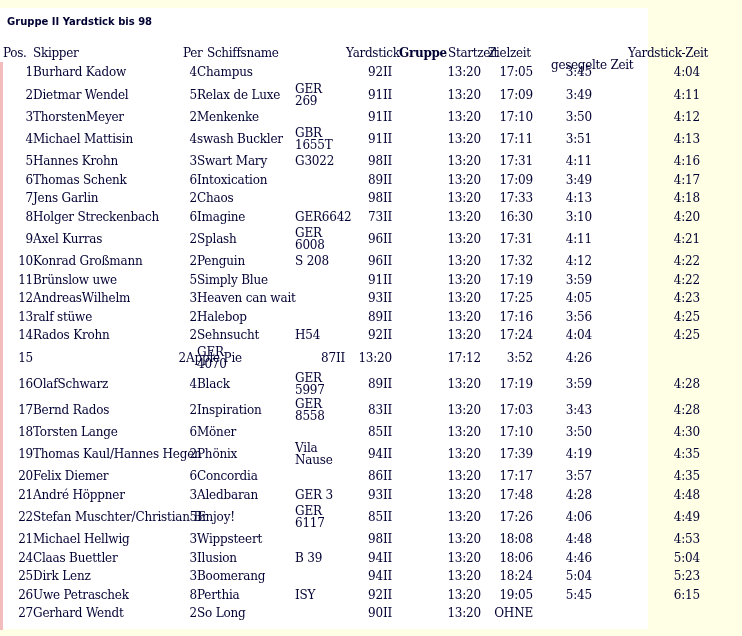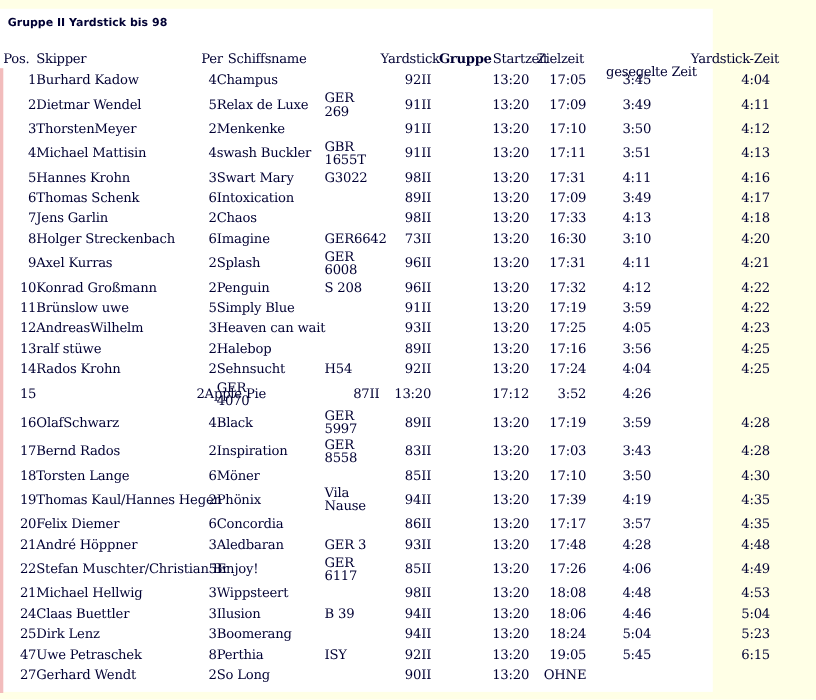--- a/index.html
+++ b/index.html
@@ -404,21 +404,21 @@
     <div class="cell c-name">Boomerang</div>
     <div class="cell c-sail"></div>
     <div class="cell c-yard">94II</div>
     <div class="cell c-start">13:20</div>
     <div class="cell c-ziel">18:24</div>
     <div class="cell c-ges">5:04</div>
     <div class="cell c-ydz">5:23</div>
   </div>
 
   <div class="row">
-    <div class="cell c-pos">47</div>
+    <div class="cell c-pos">26</div>
     <div class="cell c-skip">Uwe Petraschek</div>
     <div class="cell c-per">8</div>
     <div class="cell c-name">Perthia</div>
     <div class="cell c-sail">ISY</div>
     <div class="cell c-yard">92II</div>
     <div class="cell c-start">13:20</div>
     <div class="cell c-ziel">19:05</div>
     <div class="cell c-ges">5:45</div>
     <div class="cell c-ydz">6:15</div>
   </div>

